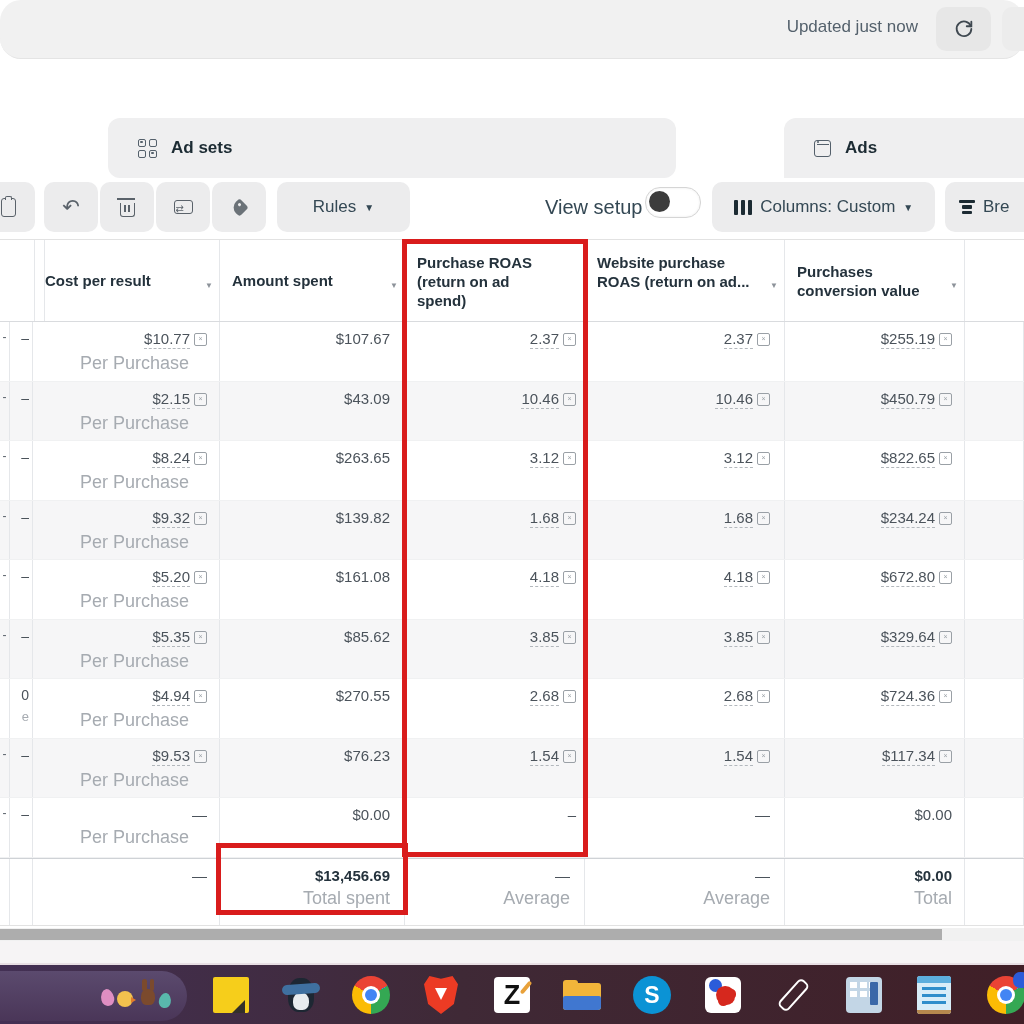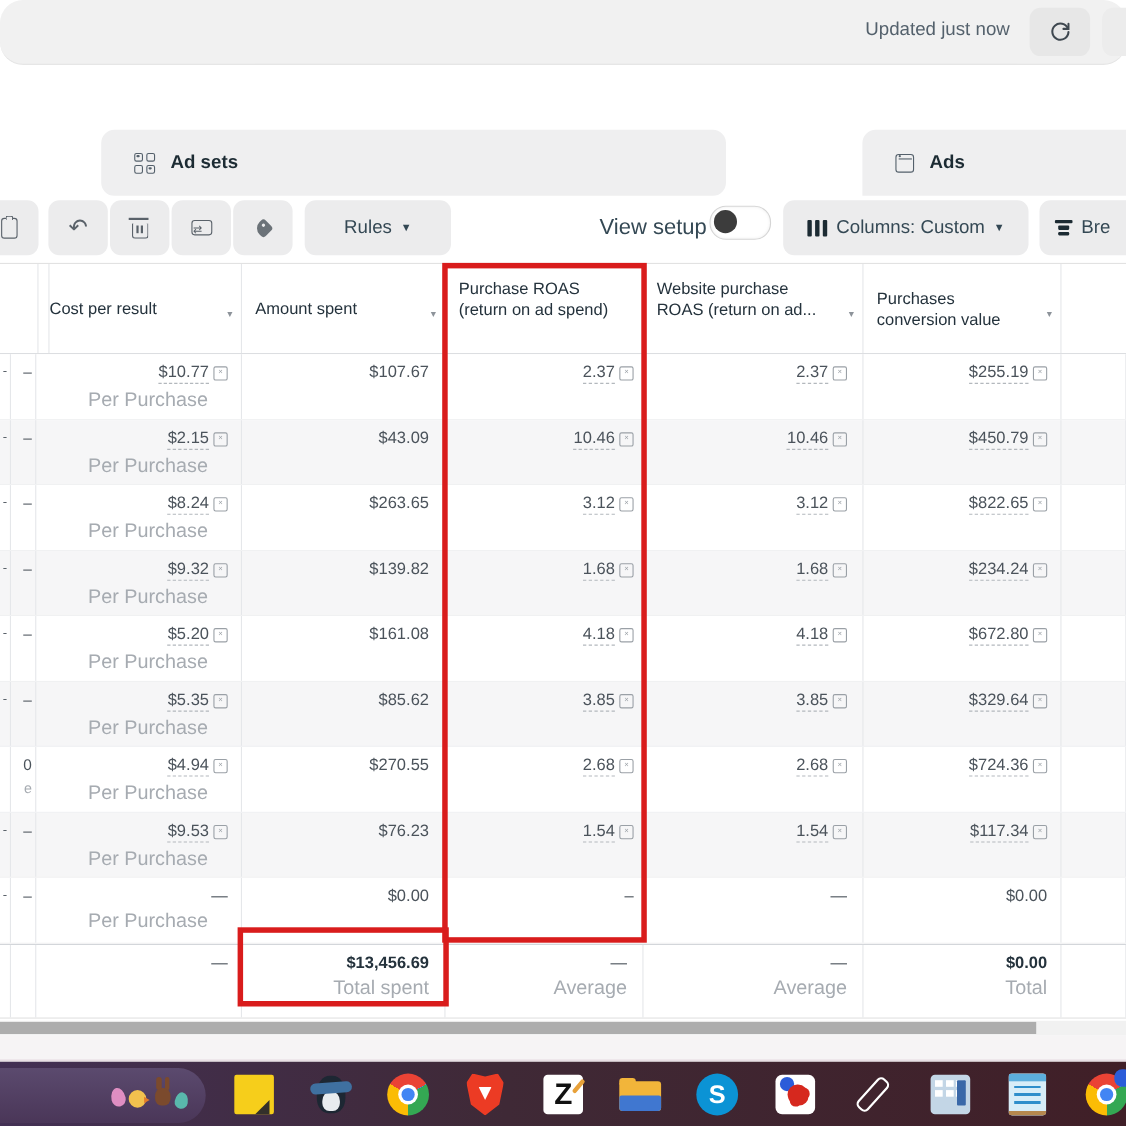--- a/index.html
+++ b/index.html
@@ -8,21 +8,21 @@
   
   .topbar{position:absolute;left:0;top:0;width:1024px;height:58px;background:#f1f1f1;border-bottom:1px solid #e4e4e4;border-radius:21px;}
   .updated{position:absolute;right:106px;top:17px;font-size:17px;color:#54616c;}
   .iconbtn{position:absolute;top:7px;height:44px;border-radius:10px;background:#e7e7e7;display:flex;align-items:center;justify-content:center;}
   .refresh{right:33px;width:55px;}
   .partialbtn{right:-14px;width:36px;background:#ececec;}
   
   .tabsrow{position:absolute;left:0;top:118px;width:1024px;height:60px;}
   .tab{position:absolute;top:0;height:60px;background:#efeff0;border-radius:12px 12px 0 0;display:flex;align-items:center;gap:14px;padding-left:30px;box-sizing:border-box;}
   .tab-active{left:0;width:96px;background:#ffffff;border-radius:0 12px 0 0;padding-left:0;}
-  .tab-adsets{left:92px;width:568px;border-radius:12px;}
+  .tab-adsets{left:108px;width:568px;border-radius:12px;}
   .tab-ads{left:784px;width:240px;border-radius:12px 0 0 0;}
   .tablabel{font-size:17px;font-weight:700;color:#1c2b33;}
   .gridicon{display:grid;grid-template-columns:8px 8px;grid-gap:3px;}
   .gridicon span{width:8px;height:8px;border:1.6px solid #54606b;border-radius:2px;box-sizing:border-box;position:relative;}
   .gridicon span.dot::after{content:"";position:absolute;left:1.4px;top:1.4px;width:2.4px;height:2.4px;background:#54606b;border-radius:50%;}
   .adicon{width:17px;height:17px;border:1.7px solid #54606b;border-radius:3px;position:relative;box-sizing:border-box;}
   .adicon::before{content:"";position:absolute;left:1.5px;right:1.5px;top:3px;height:1.7px;background:#54606b;}
   .adicon::after{content:"";position:absolute;left:1.5px;top:.5px;width:2px;height:2px;background:#54606b;border-radius:50%;}
   
   .toolbar{position:absolute;left:0;top:180px;width:1024px;height:58px;background:#fff;}
@@ -50,21 +50,21 @@
   .colicon{display:flex;gap:2.5px;}
   .colicon span{width:4.5px;height:15px;background:#1c2b33;border-radius:1px;}
   .breakbtn{left:945px;width:92px;font-size:17px;color:#344854;justify-content:flex-start;padding-left:14px;}
   .brkicon{display:flex;flex-direction:column;align-items:center;gap:2px;}
   .brkicon span{height:3.2px;background:#1c2b33;border-radius:1px;}
   .brkicon .b1{width:16px;}.brkicon .b2{width:10px;}.brkicon .b3{width:10px;}
   
   .tablewrap{position:absolute;left:0;top:239px;width:1024px;border-top:1px solid #e2e2e2;background:#fff;}
   .grid{display:grid;grid-template-columns:10px 23px 187px 185px 180px 200px 180px 59px;box-sizing:border-box;}
   .thead{height:82px;border-bottom:1px solid #d9dbde;}
-  .hcell{border-right:1px solid #e5e7ea;position:relative;box-sizing:border-box;font-weight:400;font-size:15px;line-height:19px;color:#24323c;padding:0 22px 0 12px;}
+  .hcell{border-right:1px solid #e5e7ea;position:relative;box-sizing:border-box;font-weight:700;font-size:15px;line-height:19px;color:#24323c;padding:0 22px 0 12px;}
   .hc{display:flex;align-items:center;}
   .htop{padding-top:13px;}
   .chev{position:absolute;right:6px;top:50%;margin-top:-5px;font-size:8px;color:#8d939a;}
   .trow{height:59.5px;position:relative;background:#fff;border-bottom:1px solid #f0f1f2;}
   .trow.alt{background:#f6f6f7;}
   .c{border-right:1px solid #e5e7ea;box-sizing:border-box;padding-top:8px;overflow:hidden;}
   .vline{display:flex;justify-content:flex-end;align-items:baseline;gap:4px;padding-right:12px;font-size:15px;color:#4b535b;}
   .pr8{padding-right:8px;}.pr12{padding-right:12px;}.pr14{padding-right:14px;}
   .v.u{border-bottom:1.5px dashed #b3b8bd;padding-bottom:1px;}
   .attr-ic{width:11px;height:11px;border:1px solid #9aa0a6;border-radius:2px;font-size:7px;line-height:10px;text-align:center;color:#9aa0a6;flex:0 0 auto;align-self:center;}

